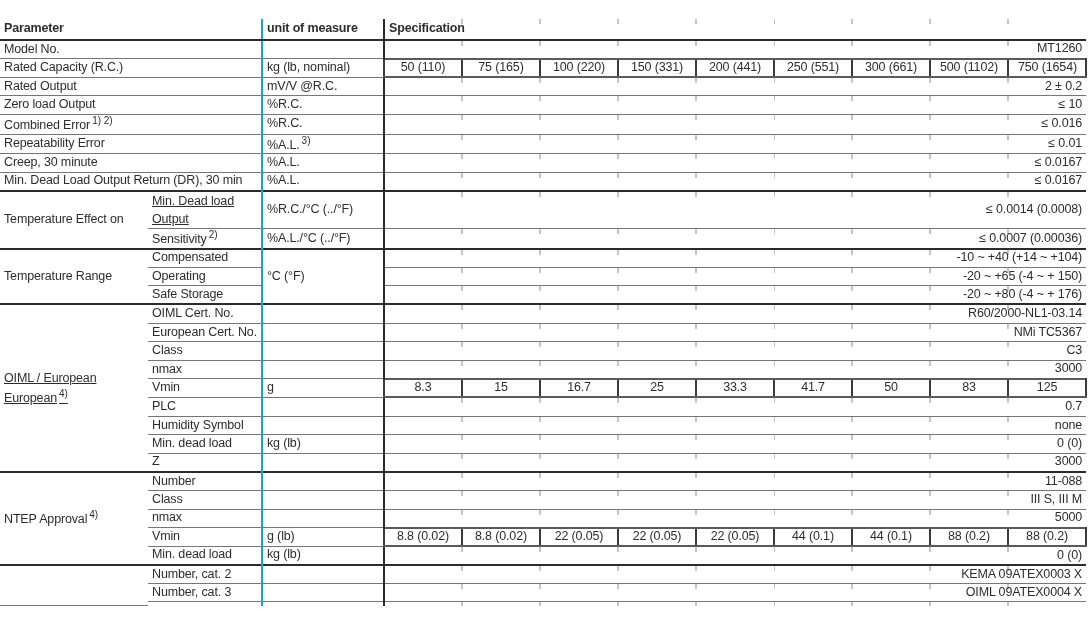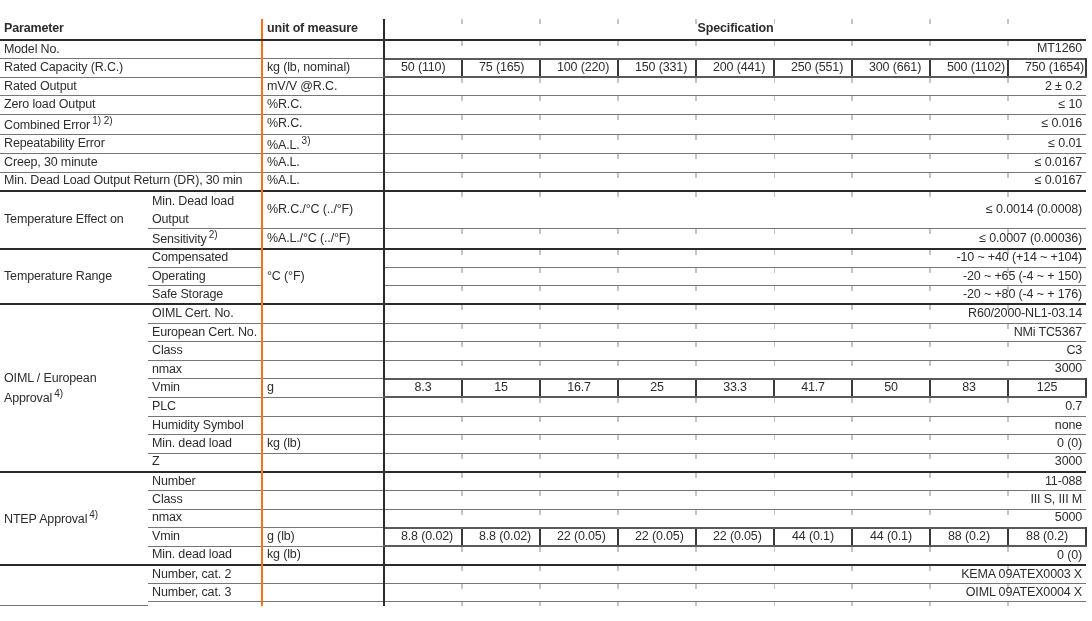--- a/index.html
+++ b/index.html
@@ -13,33 +13,33 @@
   }
   td{
     padding:0 4px;font-size:12.5px;letter-spacing:-0.15px;line-height:1.25;
     border-bottom:1px solid #767676;vertical-align:middle;height:18.6px;
     overflow:hidden;white-space:nowrap;box-sizing:border-box;
   }
   tr.hdr td{font-weight:bold;border-bottom:2px solid #2b2b2b;height:21px;}
   tr.sec td{border-top:2px solid #2b2b2b;}
   tr.dbl td{height:37px;}
   tr.cut td{border-bottom:none;height:4px;}
-  td.u{border-left:2px solid #f97316;}
+  td.u{border-left:2px solid #0ea5e9;}
   td.sm{
     border-left:2px solid #2b2b2b;text-align:right;
     background-image:repeating-linear-gradient(to right,transparent 0,transparent 76.5px,#c4c4c4 76.5px,#c4c4c4 78px);
     background-size:100% 5px;background-repeat:no-repeat;background-position:top left;
   }
-  td.cap{border-left:2px solid #3a3a3a;text-align:center;padding:0 16px;}
+  td.cap{border-left:2px solid #3a3a3a;text-align:center;padding:0 9px;}
   td.cap-last{border-right:2px solid #3a3a3a;}
   tr.boxed td.cap{border-top:2px solid #5a5a5a;border-bottom:2px solid #5a5a5a;}
   td.g{vertical-align:middle;line-height:1.5;}
-  td.wrap{white-space:normal;line-height:1.45;vertical-align:middle;}
+  td.wrap{white-space:normal;line-height:1.45;vertical-align:middle;text-decoration:underline;}
   sup{font-size:10px;letter-spacing:0;margin-left:2px;vertical-align:5px;}
-  tr.hdr td.sc{text-align:center;}
+  tr.hdr td.sc{text-align:left;}
 </style>
 </head>
 <body>
 
 <table>
   <colgroup>
     <col style="width:148px">
       <col style="width:114px">
       <col style="width:122px">
     <col style="width:78px">
@@ -137,21 +137,21 @@
   <tr>
     <td>Operating</td>
     <td colspan="9" class="sm">-20 ~ +65 (-4 ~ + 150)</td>
   </tr>
   <tr>
     <td>Safe Storage</td>
     <td colspan="9" class="sm">-20 ~ +80 (-4 ~ + 176)</td>
   </tr>
 
   <tr class="sec">
-    <td rowspan="9" class="g wrap"><span>OIML / European</span><br><span>Approval</span><sup>4)</sup></td>
+    <td rowspan="9" class="g wrap"><span>OIML / European</span><br><span>European</span><sup>4)</sup></td>
     <td>OIML Cert. No.</td>
     <td class="u"></td>
     <td colspan="9" class="sm">R60/2000-NL1-03.14</td>
   </tr>
   <tr>
     <td>European Cert. No.</td>
     <td class="u"></td>
     <td colspan="9" class="sm">NMi TC5367</td>
   </tr>
   <tr>

